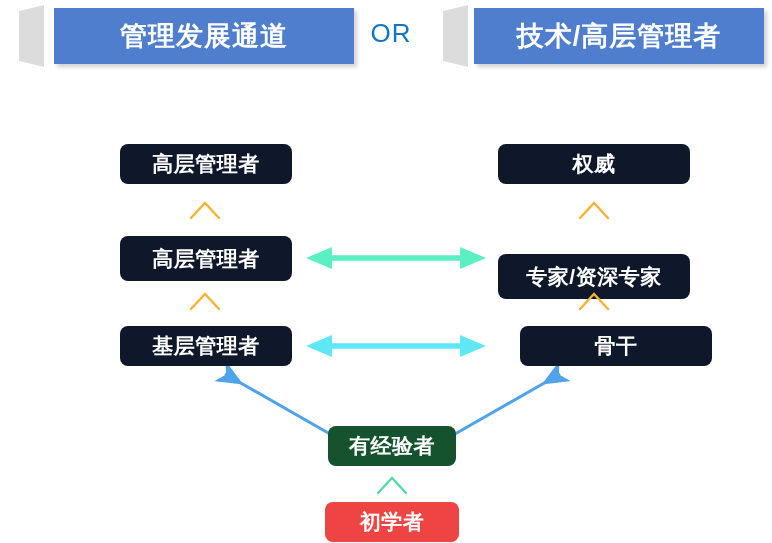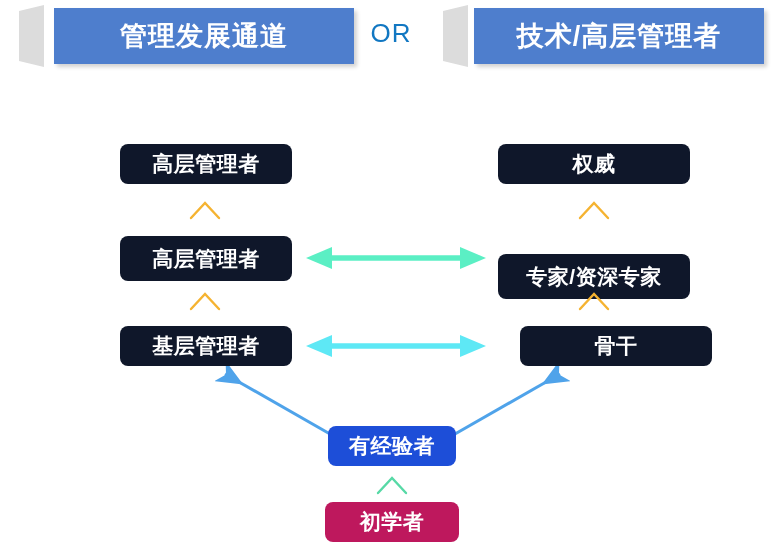--- a/index.html
+++ b/index.html
@@ -79,22 +79,22 @@
     box-sizing: border-box;
   }
   .node span {
     color: #ffffff;
     font-size: 21px;
     font-weight: bold;
     white-space: nowrap;
     letter-spacing: 0.5px;
   }
   .node.orange { background: #0f172a; }
-  .node.lightblue { background: #1d4ed8; }
-  .node.midblue  { background: #be185d; }
+  .node.lightblue { background: #14532d; }
+  .node.midblue  { background: #ef4444; }
 
   
   #node-senior-manager   { left: 120px; top: 144px; width: 172px; height: 40px; }
   #node-middle-manager   { left: 120px; top: 236px; width: 172px; height: 45px; }
   #node-frontline-manager{ left: 120px; top: 326px; width: 172px; height: 40px; }
 
   
   #node-authority        { left: 498px; top: 144px; width: 192px; height: 40px; }
   #node-expert           { left: 498px; top: 236px; width: 192px; height: 45px; margin-top: 18px; }
   #node-backbone         { left: 498px; top: 326px; width: 192px; height: 40px; margin-left: 22px; }

